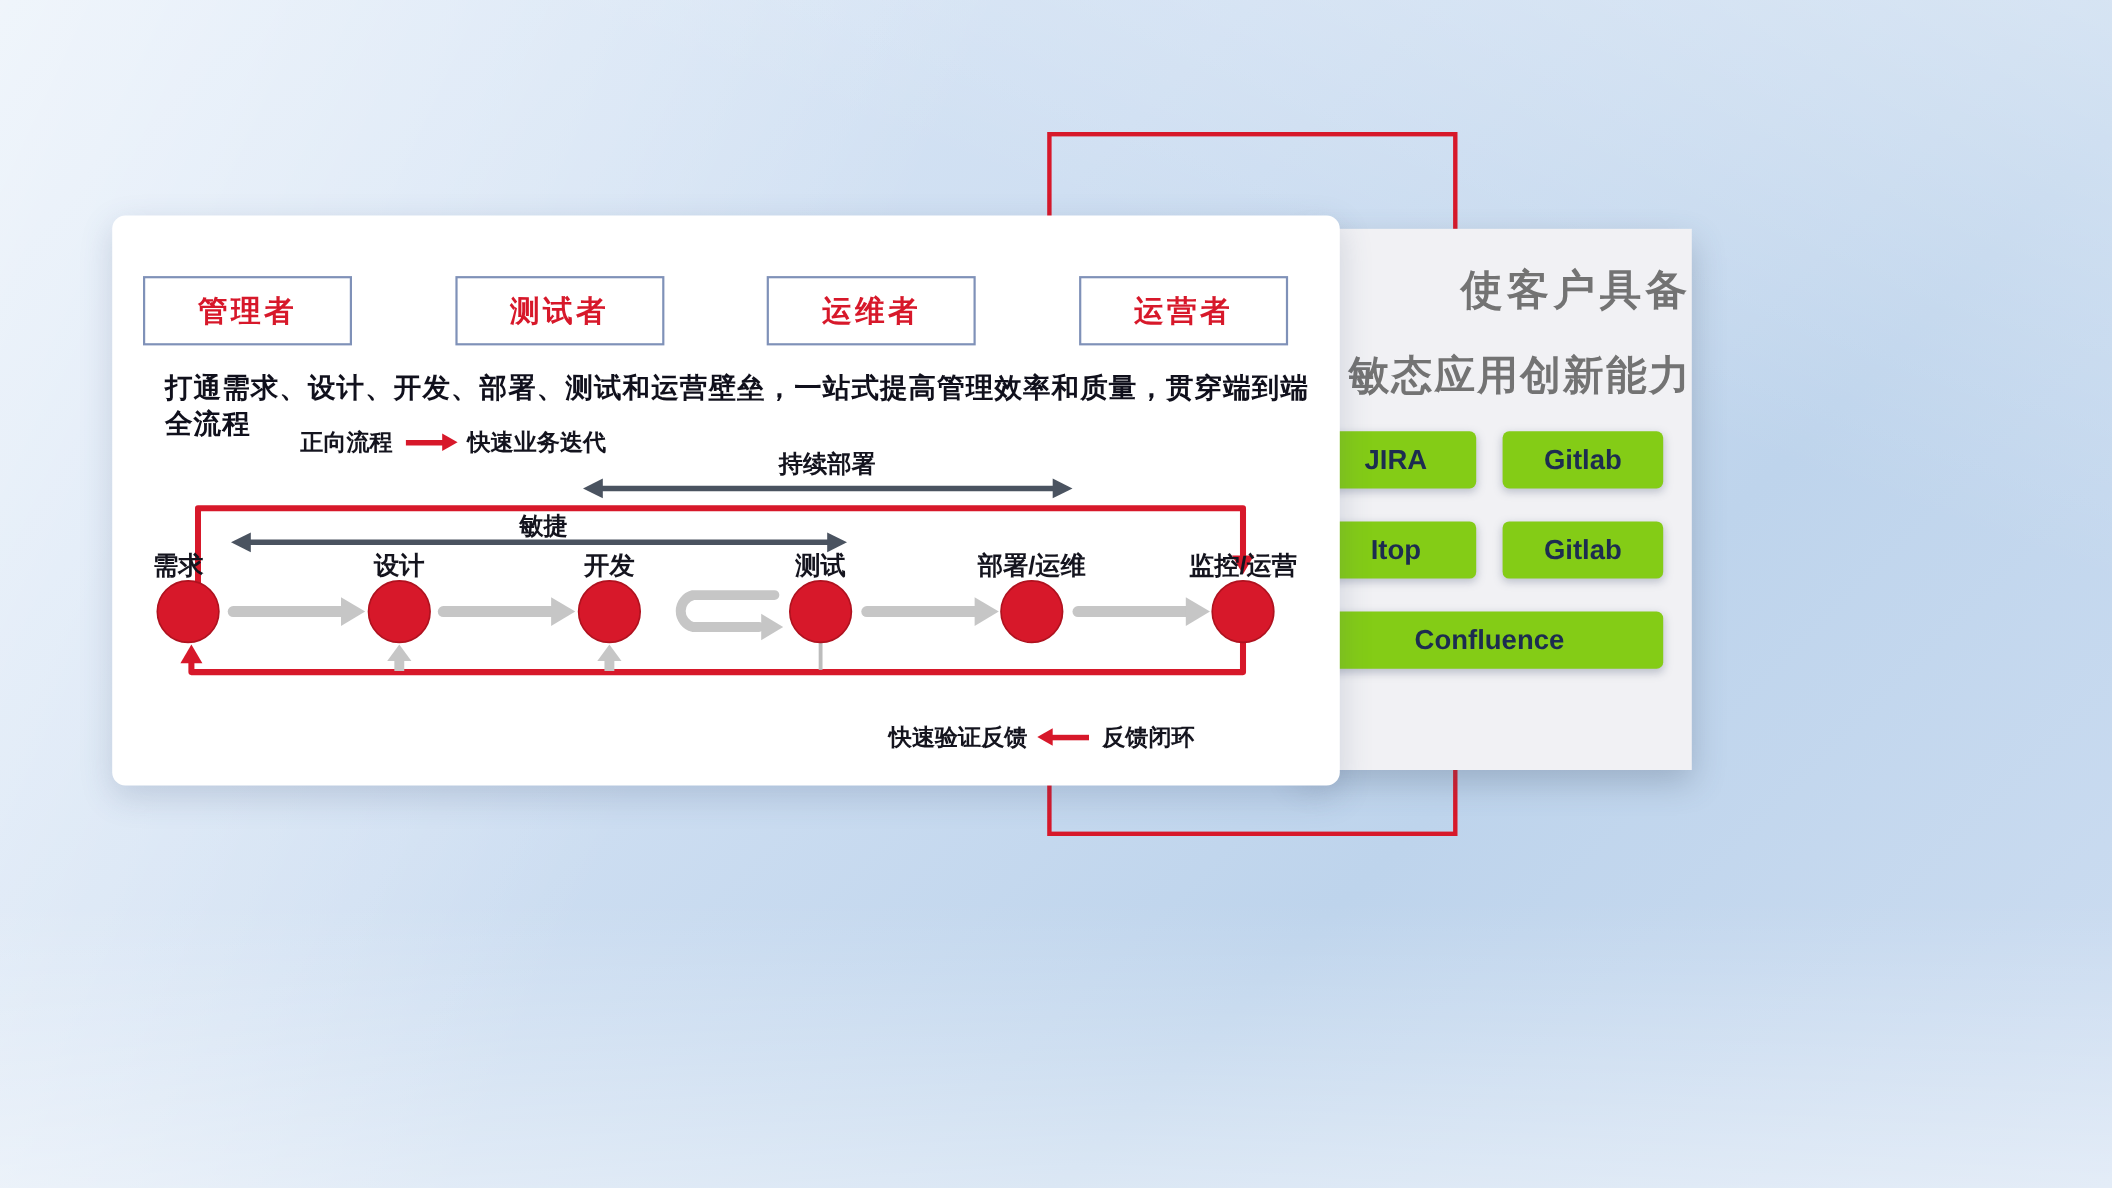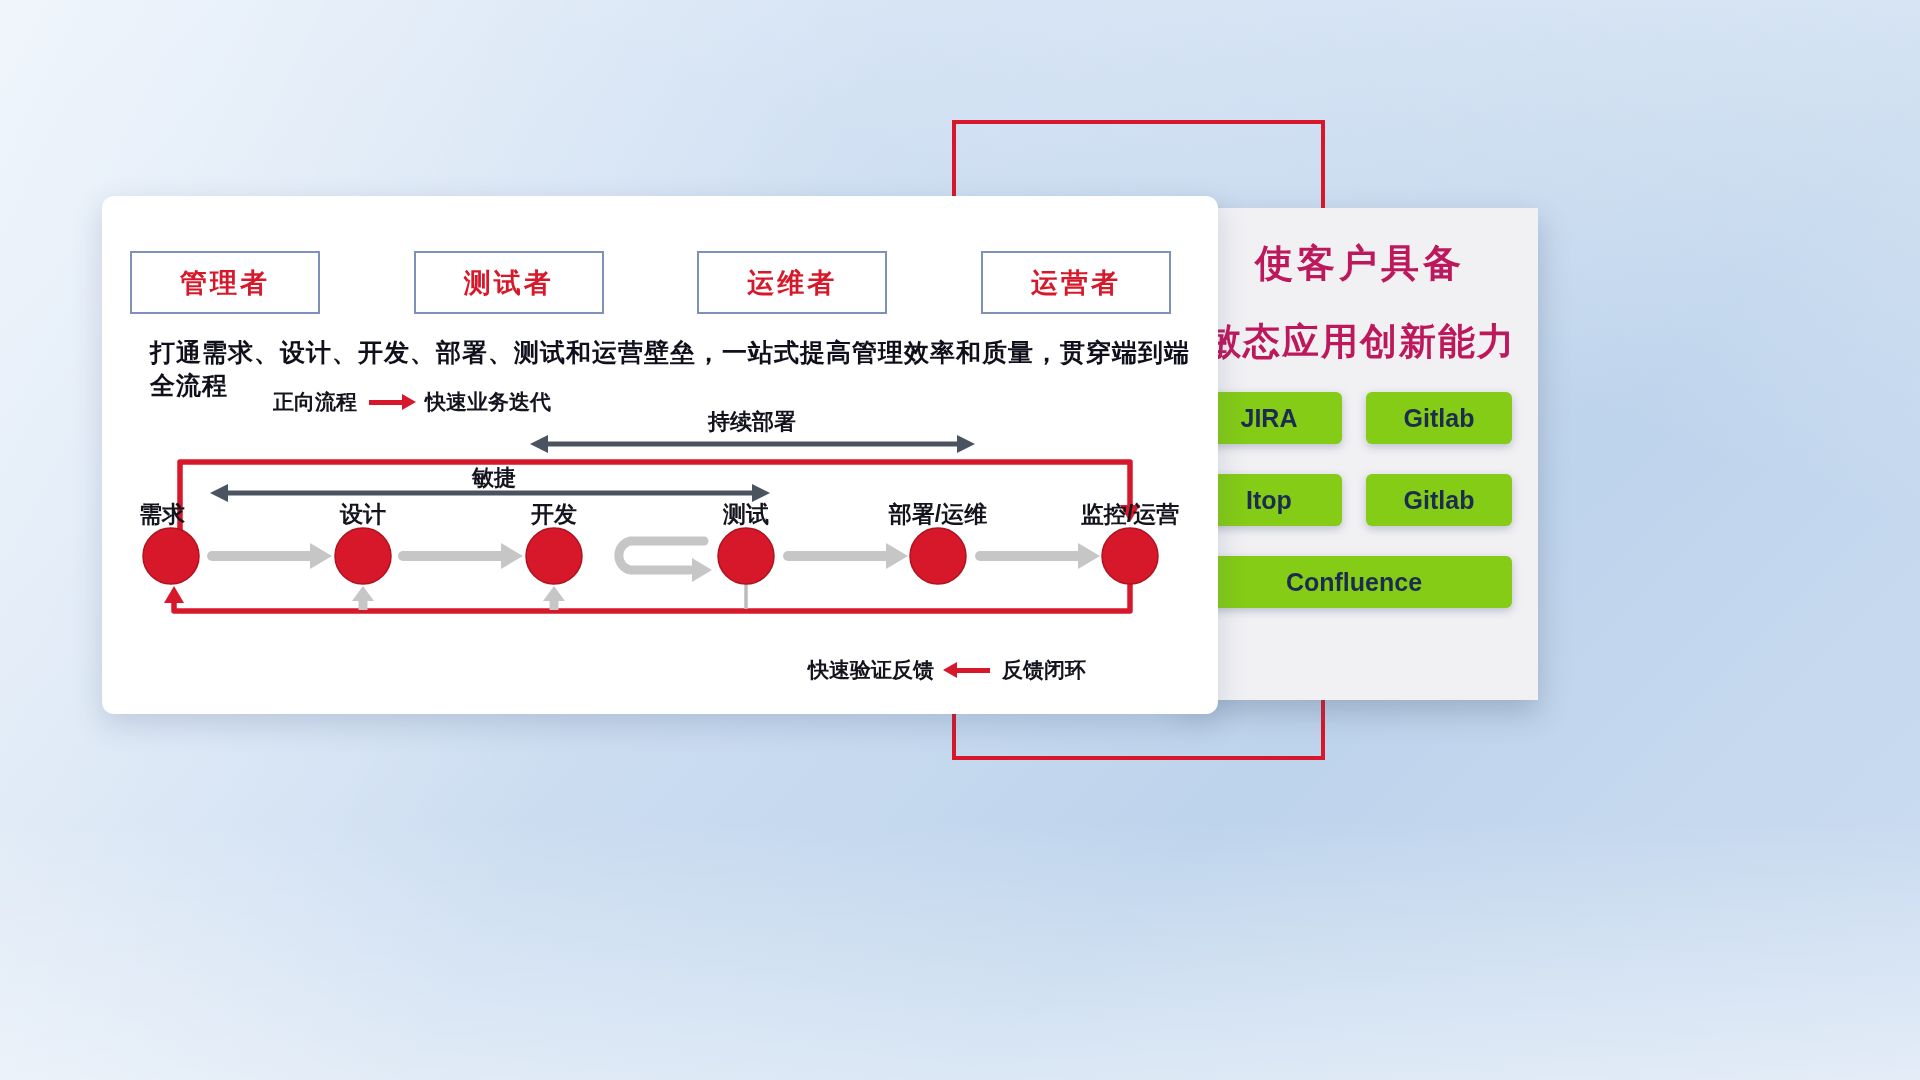--- a/index.html
+++ b/index.html
@@ -15,21 +15,21 @@
   .haze { position:absolute; left:0; bottom:0; width:100%; height:260px;
     background:linear-gradient(180deg, rgba(255,255,255,0) 0%, rgba(255,255,255,.45) 100%); }
 
   
   .red-frame { position:absolute; left:952px; top:120px; width:373px; height:640px;
     border:4px solid #d7182a; z-index:1; }
 
   
   .right-panel { position:absolute; left:1182px; top:208px; width:356px; height:492px;
     background:#f1f1f4; box-shadow:0 12px 28px rgba(70,85,110,.30); z-index:2; }
-  .panel-title { text-align:center; font-weight:bold; color:#be185d; }
+  .panel-title { text-align:right; font-weight:bold; color:#737373; }
   .panel-title .t1 { font-size:38px; letter-spacing:4px; margin-top:30px; }
   .panel-title .t2 { font-size:37px; letter-spacing:2px; margin-top:28px; }
   .tools { position:absolute; left:14px; top:184px; width:316px;
     display:flex; flex-wrap:wrap; gap:30px 24px; }
   .tool { height:52px; background:#84cc16; border-radius:6px;
     box-shadow:0 3px 8px rgba(90,100,125,.35);
     display:flex; align-items:center; justify-content:center;
     font-weight:bold; font-size:25px; color:#1c2c50; }
   .tool.half { width:146px; }
   .tool.full { width:372px; }

